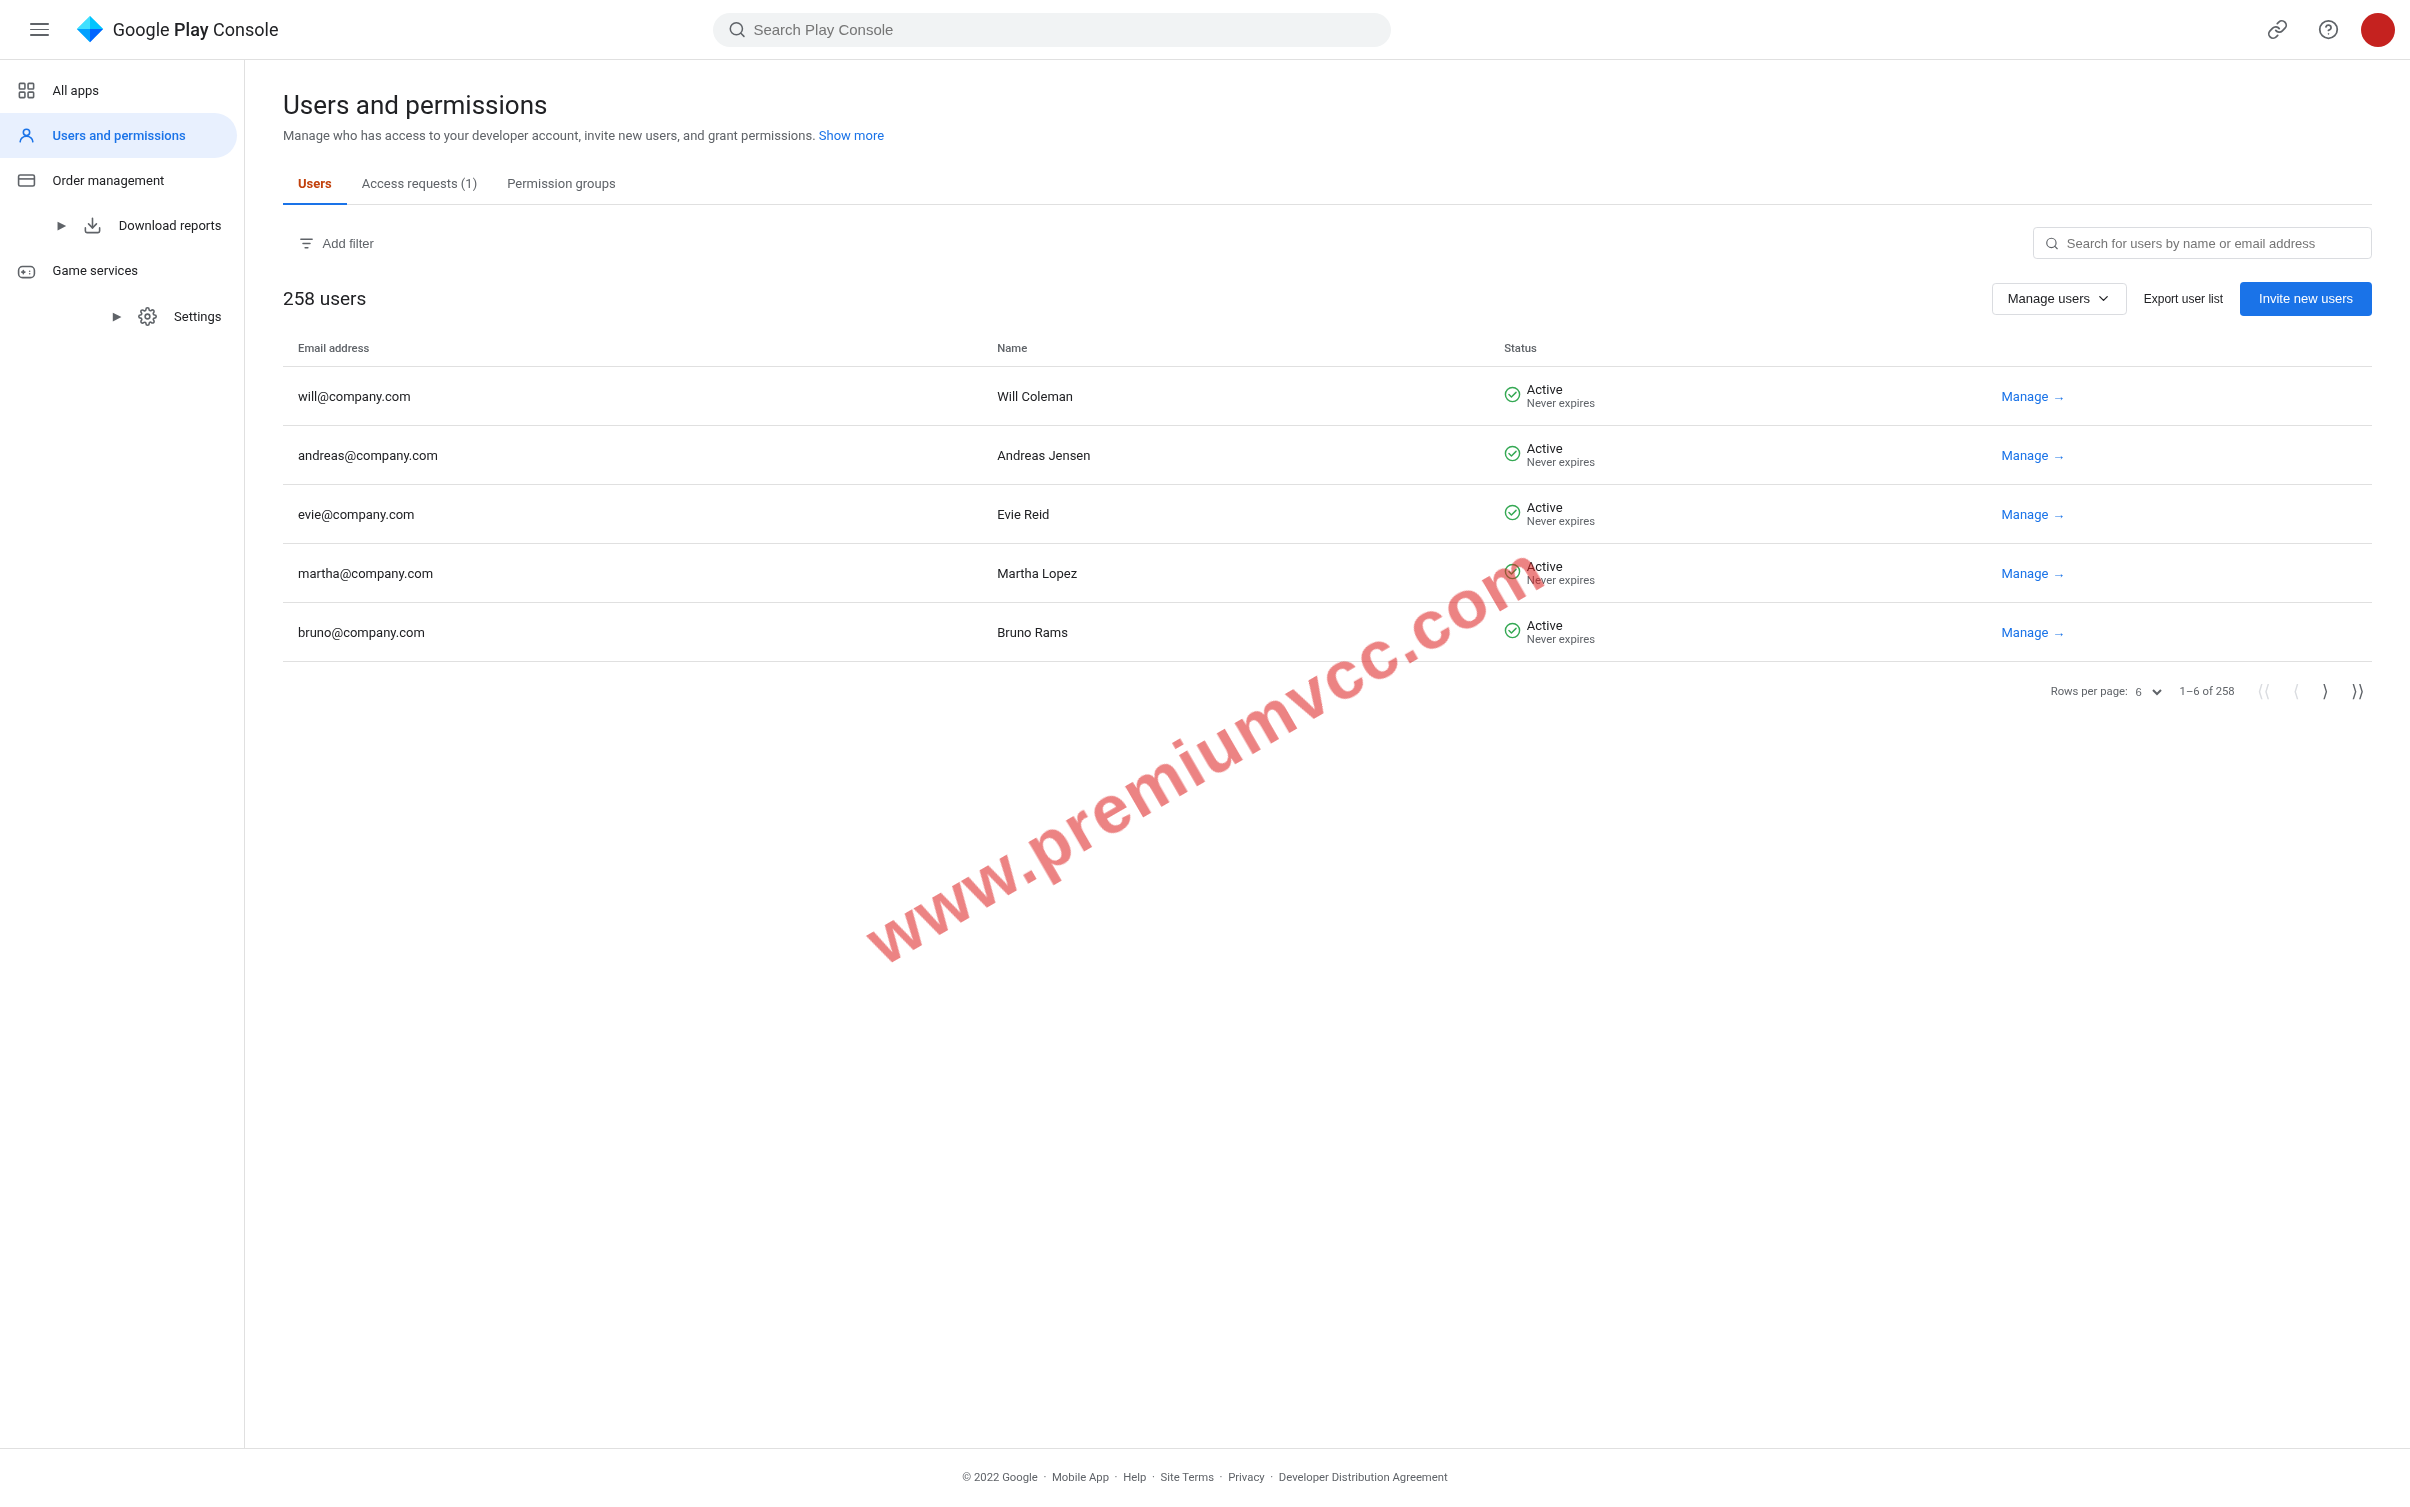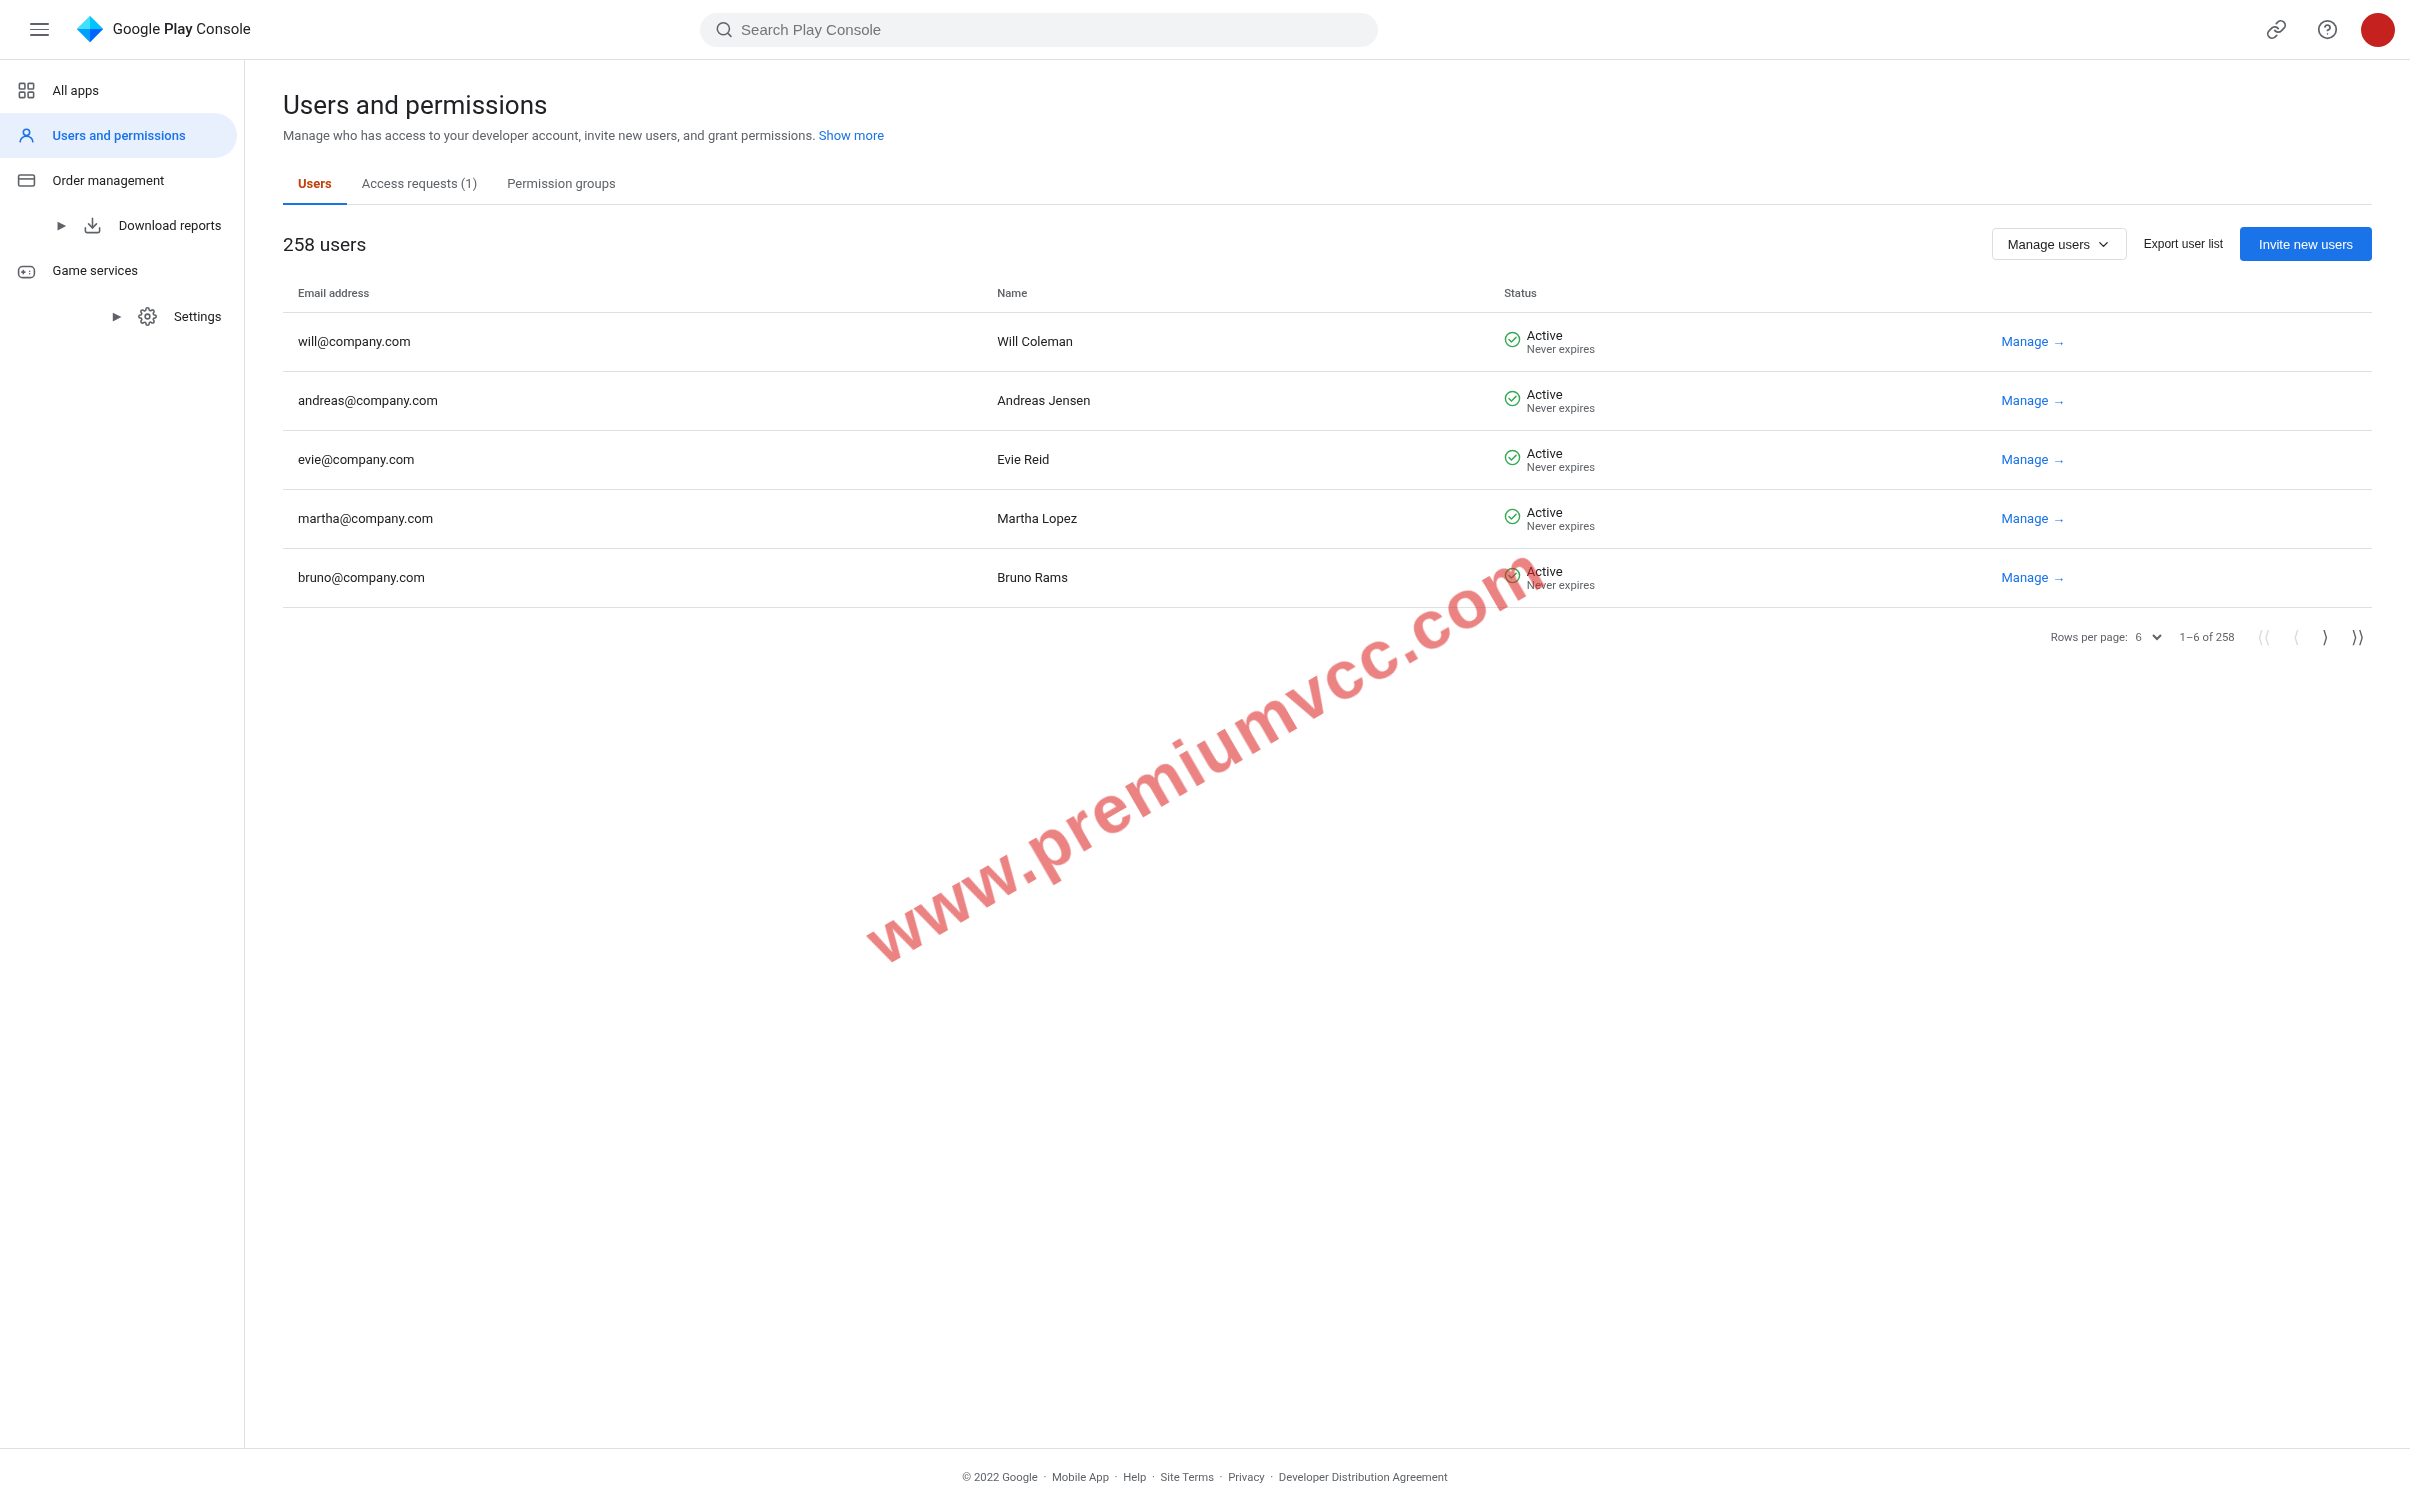--- a/index.html
+++ b/index.html
@@ -8,21 +8,21 @@
     
     .topbar {
       display: flex; align-items: center; height: 60px; padding: 0 15px;
       border-bottom: 0.9px solid #e0e0e0; background: #fff; position: sticky; top: 0; z-index: 100;
     }
     .topbar-left { display: flex; align-items: center; gap: 11.3px; min-width: 245px; }
     .hamburger-icon { display: flex; flex-direction: column; gap: 3.8px; cursor: pointer; padding: 7.5px; }
     .hamburger-icon span { display: block; width: 19px; height: 1.9px; background: #5f6368; border-radius: 0.9px; }
     .logo-area { display: flex; align-items: center; gap: 7.5px; }
     .logo-diamond { width: 30px; height: 30px; }
-    .logo-text { font-size: 15px; color: #202124; }
+    .logo-text { font-size: 18px; color: #202124; }
     .logo-text b { font-weight: 500; }
     .search-bar {
       flex: 1; max-width: 678px; margin: 5px auto;
       display: flex; align-items: center; background: #f1f3f4; border-radius: 22.6px; padding: 7.5px 15px; gap: 7.5px;
     }
     .search-bar input {
       border: none; background: transparent; outline: none; font-size: 15px; width: 100%; color: #202124;
     }
     .topbar-right { display: flex; align-items: center; gap: 15px; margin-left: auto; }
     .icon-btn { background: none; border: none; cursor: pointer; padding: 7.5px; border-radius: 50%; display: flex; align-items: center; justify-content: center; color: #5f6368; }
@@ -277,20 +277,38 @@
       <span>Manage who has access to your developer account, invite new users, and grant permissions.</span>
       <a href="#">Show more</a>
     </p>
 
     <div class="tabs">
       <div class="tab active">Users</div>
       <div class="tab">Access requests (1)</div>
       <div class="tab">Permission groups</div>
     </div>
 
+    <div class="toolbar">
+      <div class="toolbar-left">
+        <button class="filter-btn">
+          <svg width="17" height="17" viewBox="0 0 24 24" fill="none">
+            <line x1="4" y1="6" x2="20" y2="6" stroke="#5f6368" stroke-width="2" stroke-linecap="round"></line>
+            <line x1="7" y1="12" x2="17" y2="12" stroke="#5f6368" stroke-width="2" stroke-linecap="round"></line>
+            <line x1="10" y1="18" x2="14" y2="18" stroke="#5f6368" stroke-width="2" stroke-linecap="round"></line>
+          </svg>
+          <span>Add filter</span>
+        </button>
+      </div>
+      <div class="search-input-wrapper">
+        <svg width="15" height="15" viewBox="0 0 24 24" fill="none">
+          <path d="M21 21l-4.35-4.35M11 19a8 8 0 100-16 8 8 0 000 16z" stroke="#5f6368" stroke-width="2" stroke-linecap="round"></path>
+        </svg>
+        <input type="text" placeholder="Search for users by name or email address" style="">
+      </div>
+    </div>
 
     <div class="users-header">
       <span class="users-count">258 users</span>
       <div class="users-actions">
         <button class="manage-users-btn">
           <span>Manage users</span>
           <svg width="15" height="15" viewBox="0 0 24 24" fill="none">
             <polyline points="6 9 12 15 18 9" stroke="#202124" stroke-width="2" stroke-linecap="round" stroke-linejoin="round"></polyline>
           </svg>
         </button>

